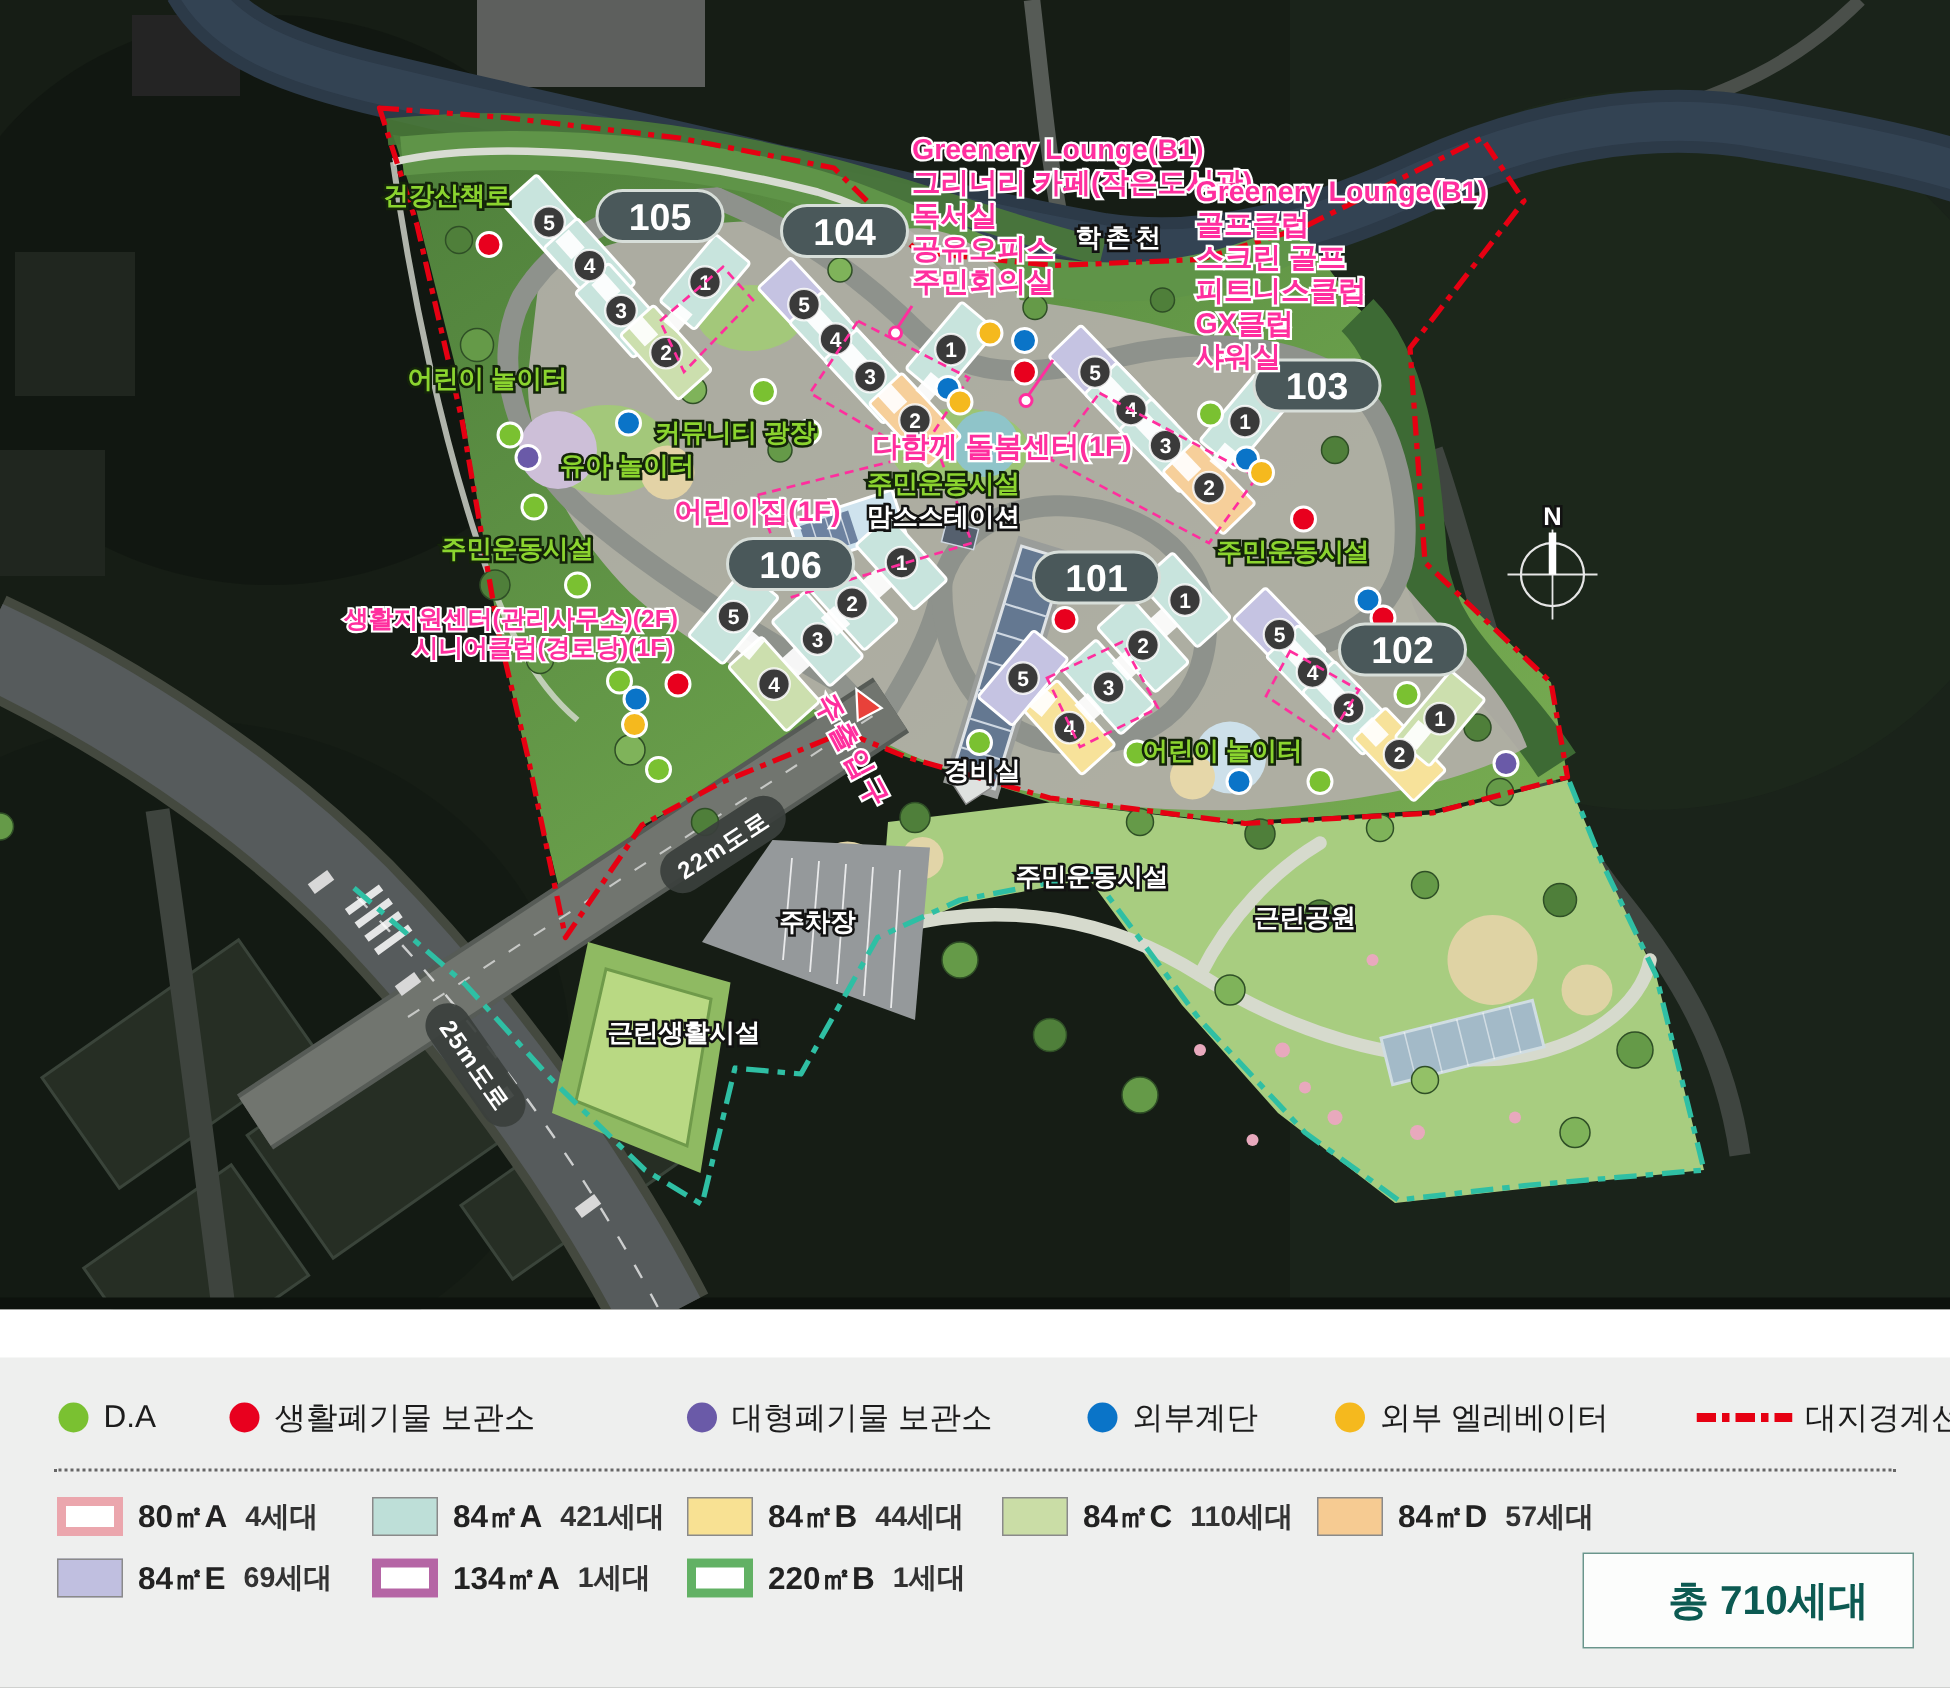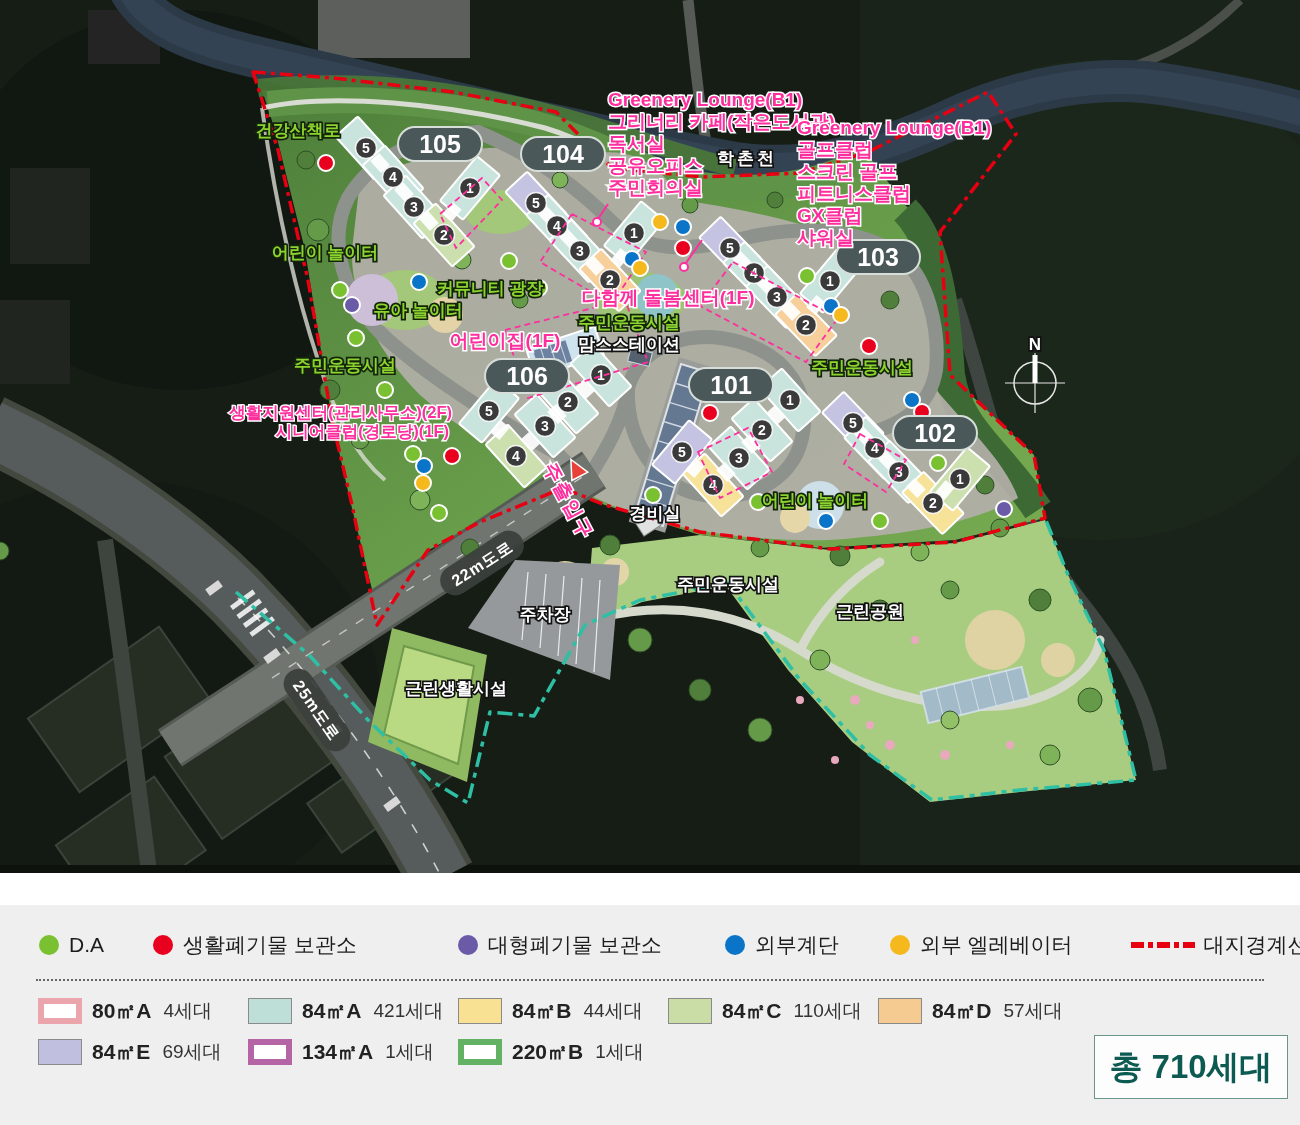--- a/index.html
+++ b/index.html
@@ -28,37 +28,37 @@
   
   #whiteband{position:absolute;left:0;top:873px;width:1300px;height:32px;background:#ffffff;}
   #panel{position:absolute;left:0;top:905px;width:1300px;height:220px;background:#eeefee;}
   #facilrow{display:flex;align-items:center;padding:26px 0 0 38px;gap:0;}
   .fitem{display:flex;align-items:center;gap:9px;font-size:21px;font-weight:400;color:#1c1c1c;white-space:nowrap;}
   .fitem svg{display:block}
   #divider{margin:20px 36px 0 36px;border-top:2px dotted #666;}
   #unitgrid{position:relative;margin:16px 0 0 38px;display:grid;grid-template-columns:repeat(5,210px);row-gap:13px;}
   .ut{display:flex;align-items:center;gap:10px;font-size:21px;color:#222;white-space:nowrap;}
   .ut b{font-weight:bold;}
-  .ut .cnt{font-size:19px;color:#333;margin-left:2px;}
+  .ut .cnt{font-size:19px;color:#333;margin-left:2px;font-weight:bold;}
   .sw{width:44px;height:26px;box-sizing:border-box;border:1px solid #8a8a8a;flex:0 0 auto;}
   .sw0{border:6px solid #eba6ad;background:#fff;}
   .sw1{background:#bedfd8;}
   .sw2{background:#f8e193;}
   .sw3{background:#cadda6;}
   .sw4{background:#f6cb92;}
   .sw5{background:#c0bfe0;}
   .sw6{border:6px solid #b565a5;background:#fff;}
   .sw7{border:6px solid #62b164;background:#fff;}
   .sw8{border:6px solid #6b9bd2;background:#fff;}
   .sw9{background:
       linear-gradient(to top right,transparent 46%,#8a8a8a 46%,#8a8a8a 54%,transparent 54%),
       linear-gradient(to bottom right,transparent 46%,#8a8a8a 46%,#8a8a8a 54%,transparent 54%),#fff;}
-  #totalbox{position:absolute;right:12px;bottom:26px;width:192px;height:62px;background:#fcfdfc;
+  #totalbox{position:absolute;right:24px;bottom:26px;width:192px;height:62px;background:#fcfdfc;
     border:1.5px solid #6a958c;display:flex;align-items:center;justify-content:center;
-    font-size:33px;font-weight:bold;color:#0c5a52;}
+    font-size:27px;font-weight:bold;color:#0c5a52;padding-left:27px;}
 </style>
 </head>
 <body>
 
 <div id="stage">
 <svg id="map" viewBox="0 0 1300 873" xmlns="http://www.w3.org/2000/svg">
   <defs>
     <linearGradient id="gsite" x1="0" y1="0" x2="1" y2="1">
       <stop offset="0" stop-color="#4e7f3b"></stop>
           <stop offset="0.55" stop-color="#689d4a"></stop>

